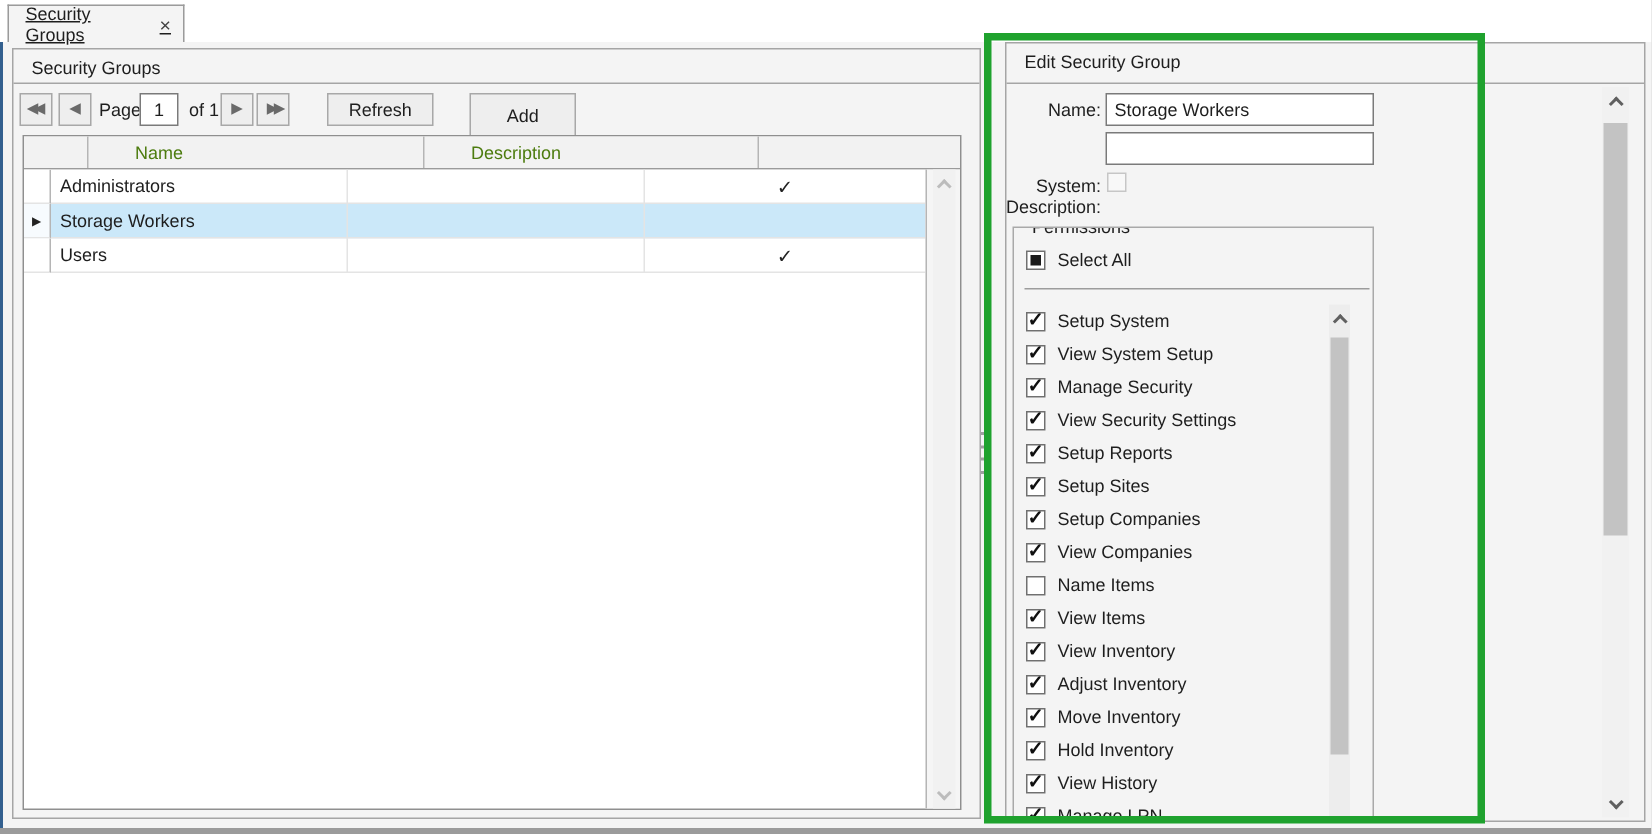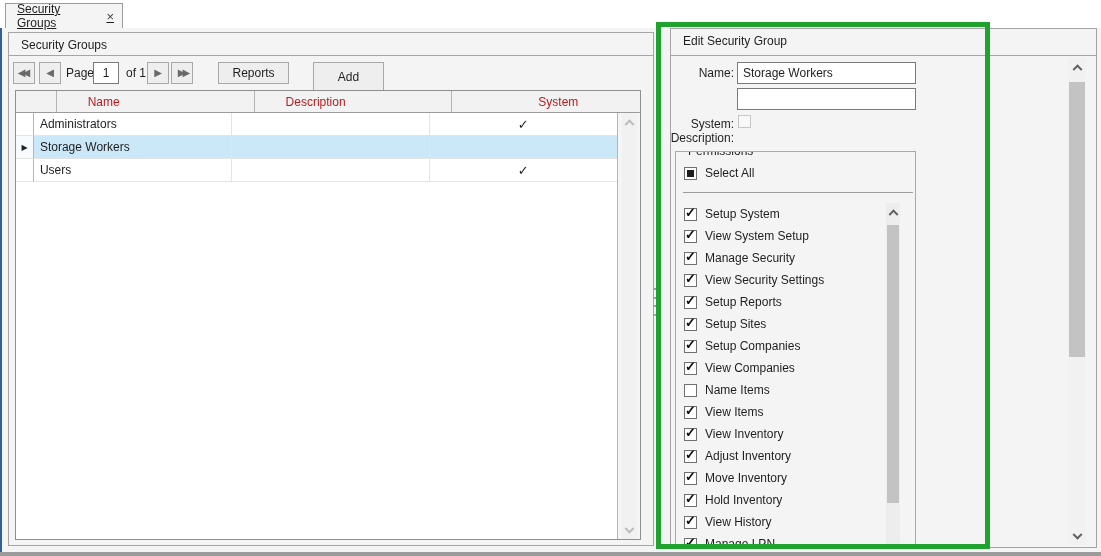--- a/index.html
+++ b/index.html
@@ -31,21 +31,21 @@
   .nav-double{letter-spacing:-3px;margin-right:3px;}
   .tb-label{position:absolute;color:#1e1e1e;}
   .page-input{position:absolute;width:26px;height:22px;box-sizing:border-box;border:1px solid #7a7a7a;
       background:#fff;text-align:center;font:inherit;color:#1e1e1e;padding:0;}
   
   .grid{left:15px;top:90px;width:626px;height:450px;background:#ffffff;
         border:1px solid #8f8f8f;box-sizing:border-box;}
   .grid-header{position:absolute;left:0;top:0;right:0;height:22px;background:#f2f2f2;
         border-bottom:1px solid #9b9b9b;display:flex;box-sizing:border-box;}
   .hcell{box-sizing:border-box;border-right:1px solid #b5b5b5;display:flex;align-items:center;
-        padding:0 6px;color:#b91c1c;margin-left:25px;}
+        padding:0 6px;color:#4d7c0f;margin-left:25px;}
   .hcell.center{justify-content:center;}
   .grid-body{position:absolute;left:0;top:22px;right:23px;bottom:0;overflow:hidden;}
   .grid-row{display:flex;height:23px;box-sizing:border-box;background:#fff;}
   .grid-row.selected{background:#cbe8f9;}
   .cell{box-sizing:border-box;border-right:1px solid #e4e4e4;border-bottom:1px solid #e4e4e4;
         display:flex;align-items:center;padding:0 6px;overflow:hidden;white-space:nowrap;}
   .sel-cell{width:18px;padding:0;justify-content:center;background:#fff;border-right:1px solid #b5b5b5;}
   .grid-row.selected .sel-cell{background:#f7fbfe;}
   .name-cell{width:199px;}
   .desc-cell{width:198px;}
@@ -117,37 +117,34 @@
   <span class="tb-label" style="left:66px;top:66px;">Page</span>
   <input class="page-input" style="left: 93px; top: 62px;" value="1">
   <span class="tb-label" style="left:126px;top:66px;">of 1</span>
   <div class="btn" style="left:147px;top:62px;width:22px;height:22px;">
     <span class="nav-glyph">▶</span>
   </div>
   <div class="btn" style="left:171px;top:62px;width:22px;height:22px;">
     <span class="nav-glyph nav-double" style="margin-right:-1px;">▶▶</span>
   </div>
   <div class="btn" style="left:218px;top:62px;width:71px;height:22px;">
-    <span>Reports</span>
+    <span>Refresh</span>
   </div>
   <div class="btn" style="left:313px;top:62px;width:71px;height:30px;">
     <span>Add</span>
   </div>
 
   <div class="abs grid">
     <div class="grid-header">
       <div class="hcell" style="width:18px;padding:0;"></div>
       <div class="hcell" style="width:199px;">
         <span>Name</span>
       </div>
       <div class="hcell" style="width:198px;">
         <span>Description</span>
-      </div>
-      <div class="hcell center" style="width:188px;border-right:none;">
-        <span>System</span>
       </div>
     </div>
     <div class="grid-body">
         <div class="grid-row">
           <div class="cell sel-cell"></div>
           <div class="cell name-cell">Administrators</div>
           <div class="cell desc-cell"></div>
           <div class="cell sys-cell" style="border-right: none;">
             <span class="check-glyph">✓</span>
           </div>

